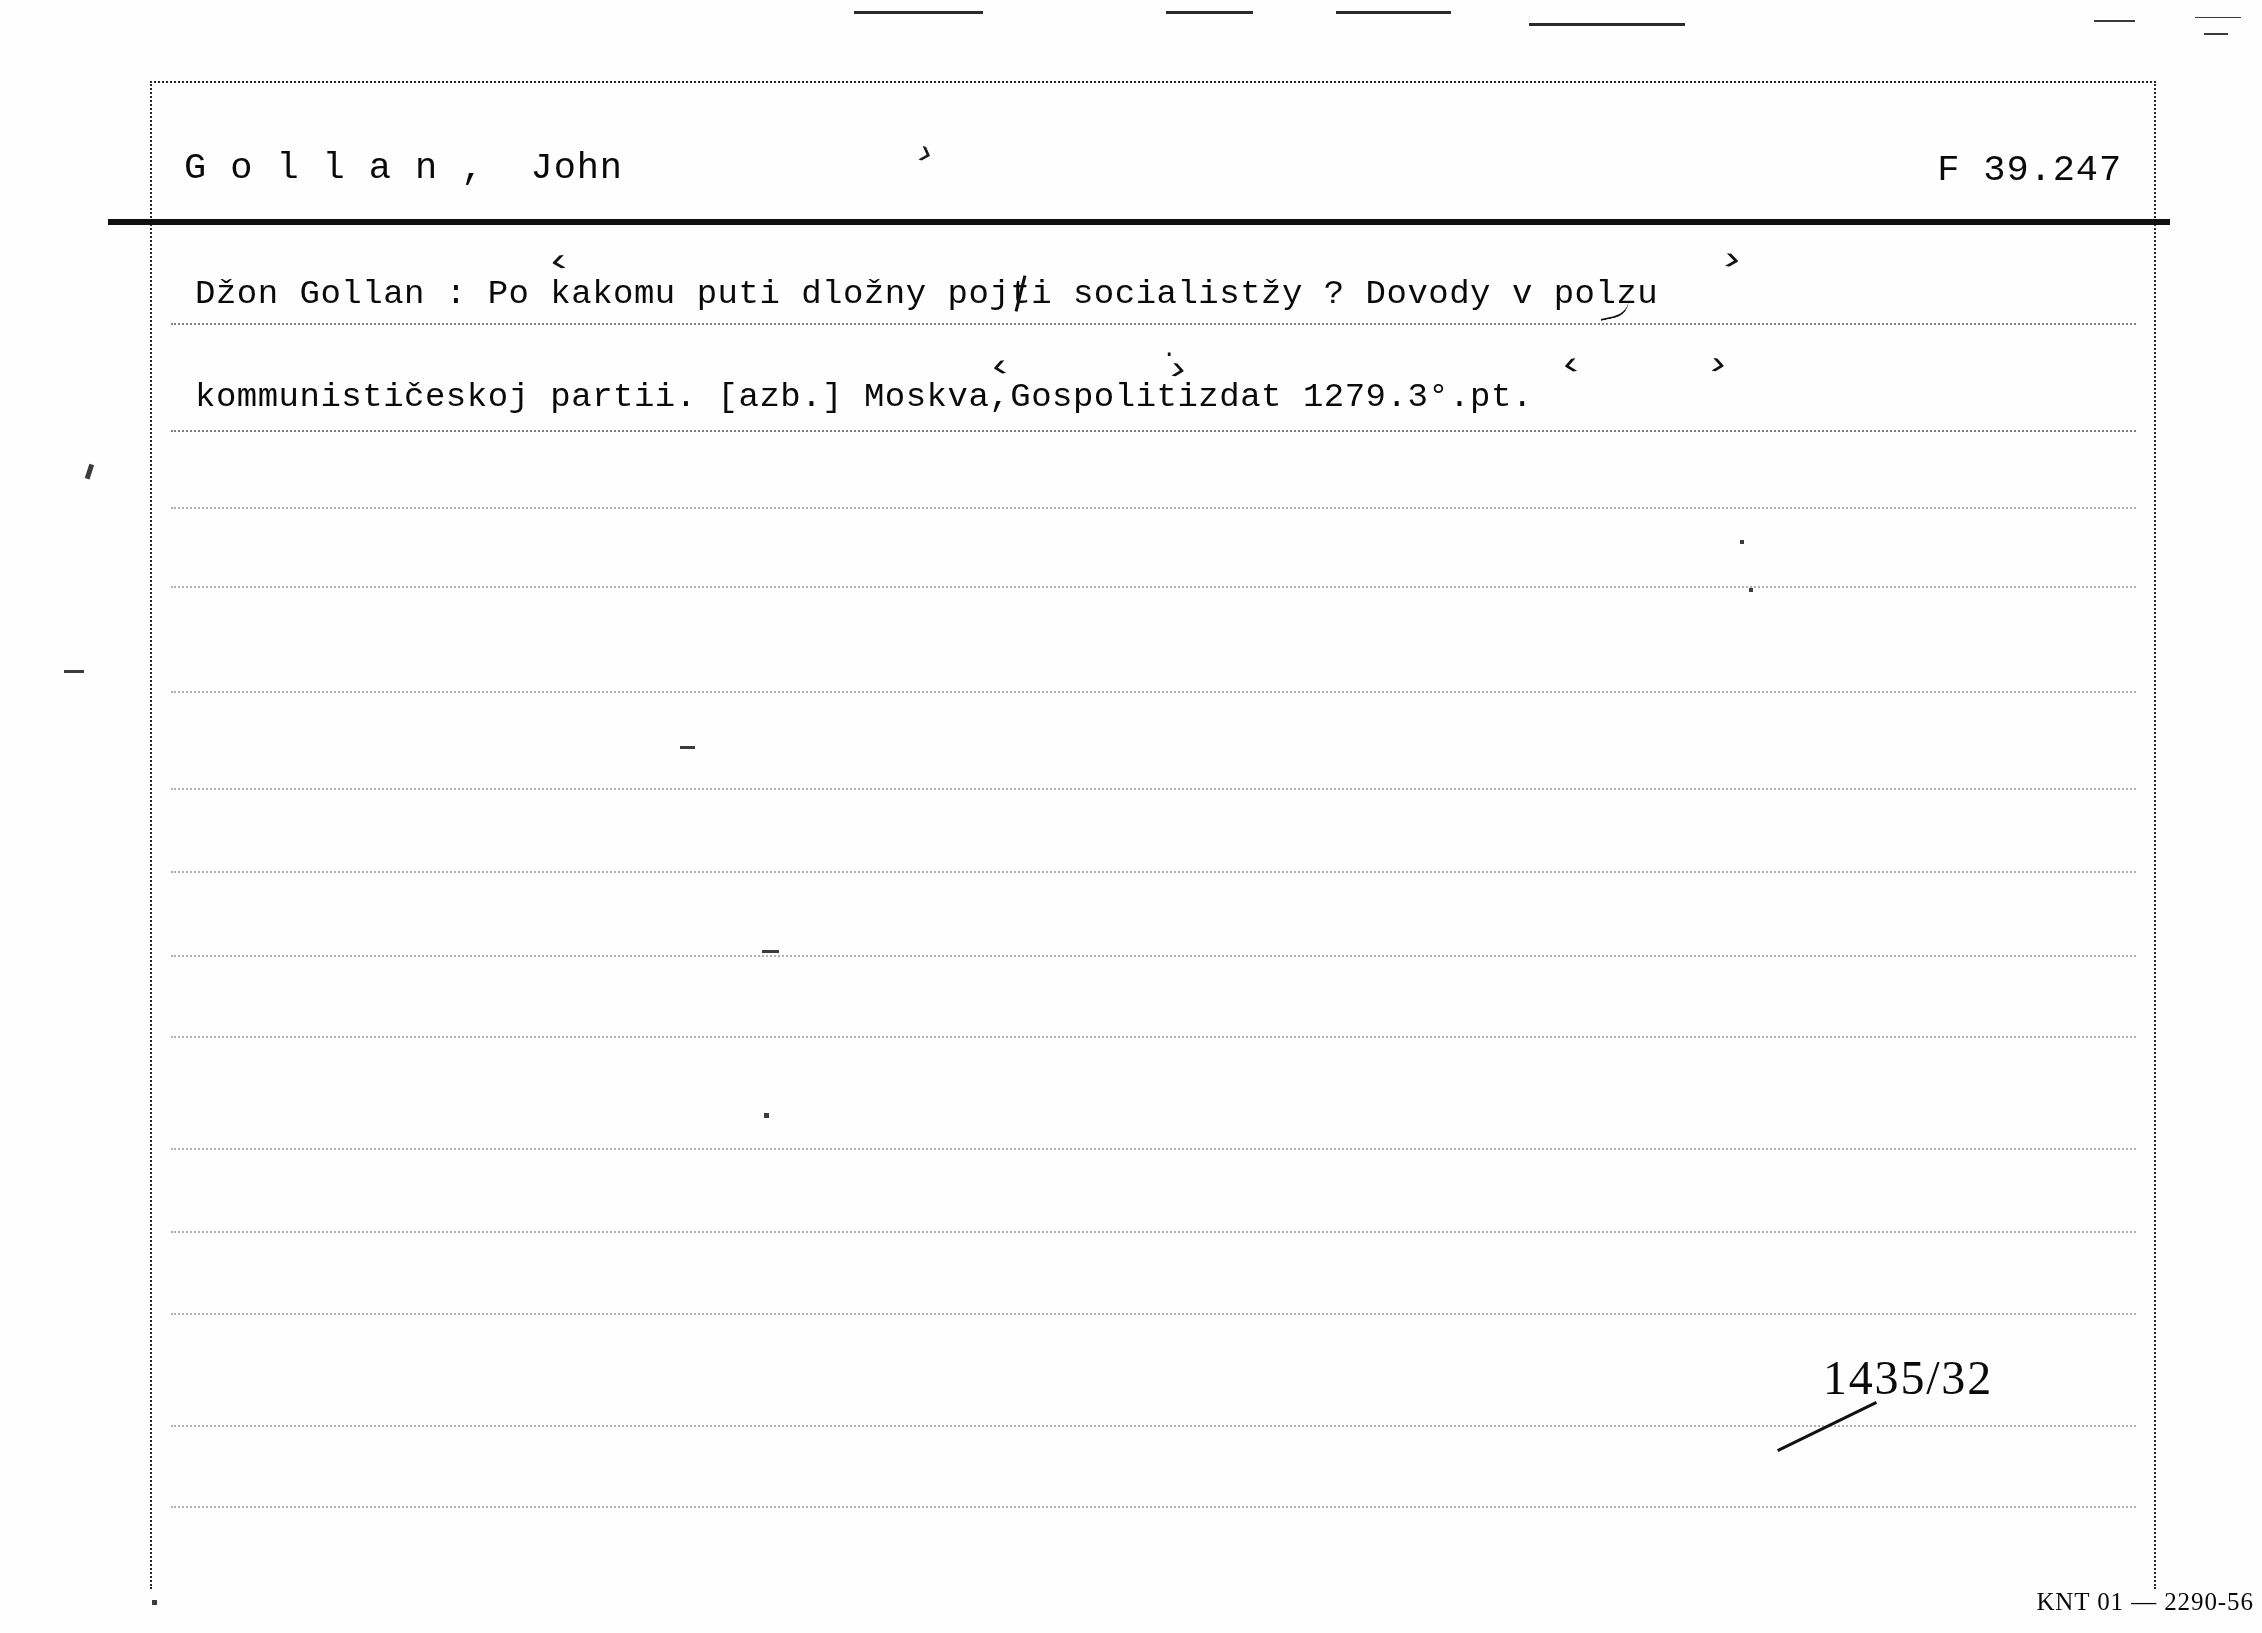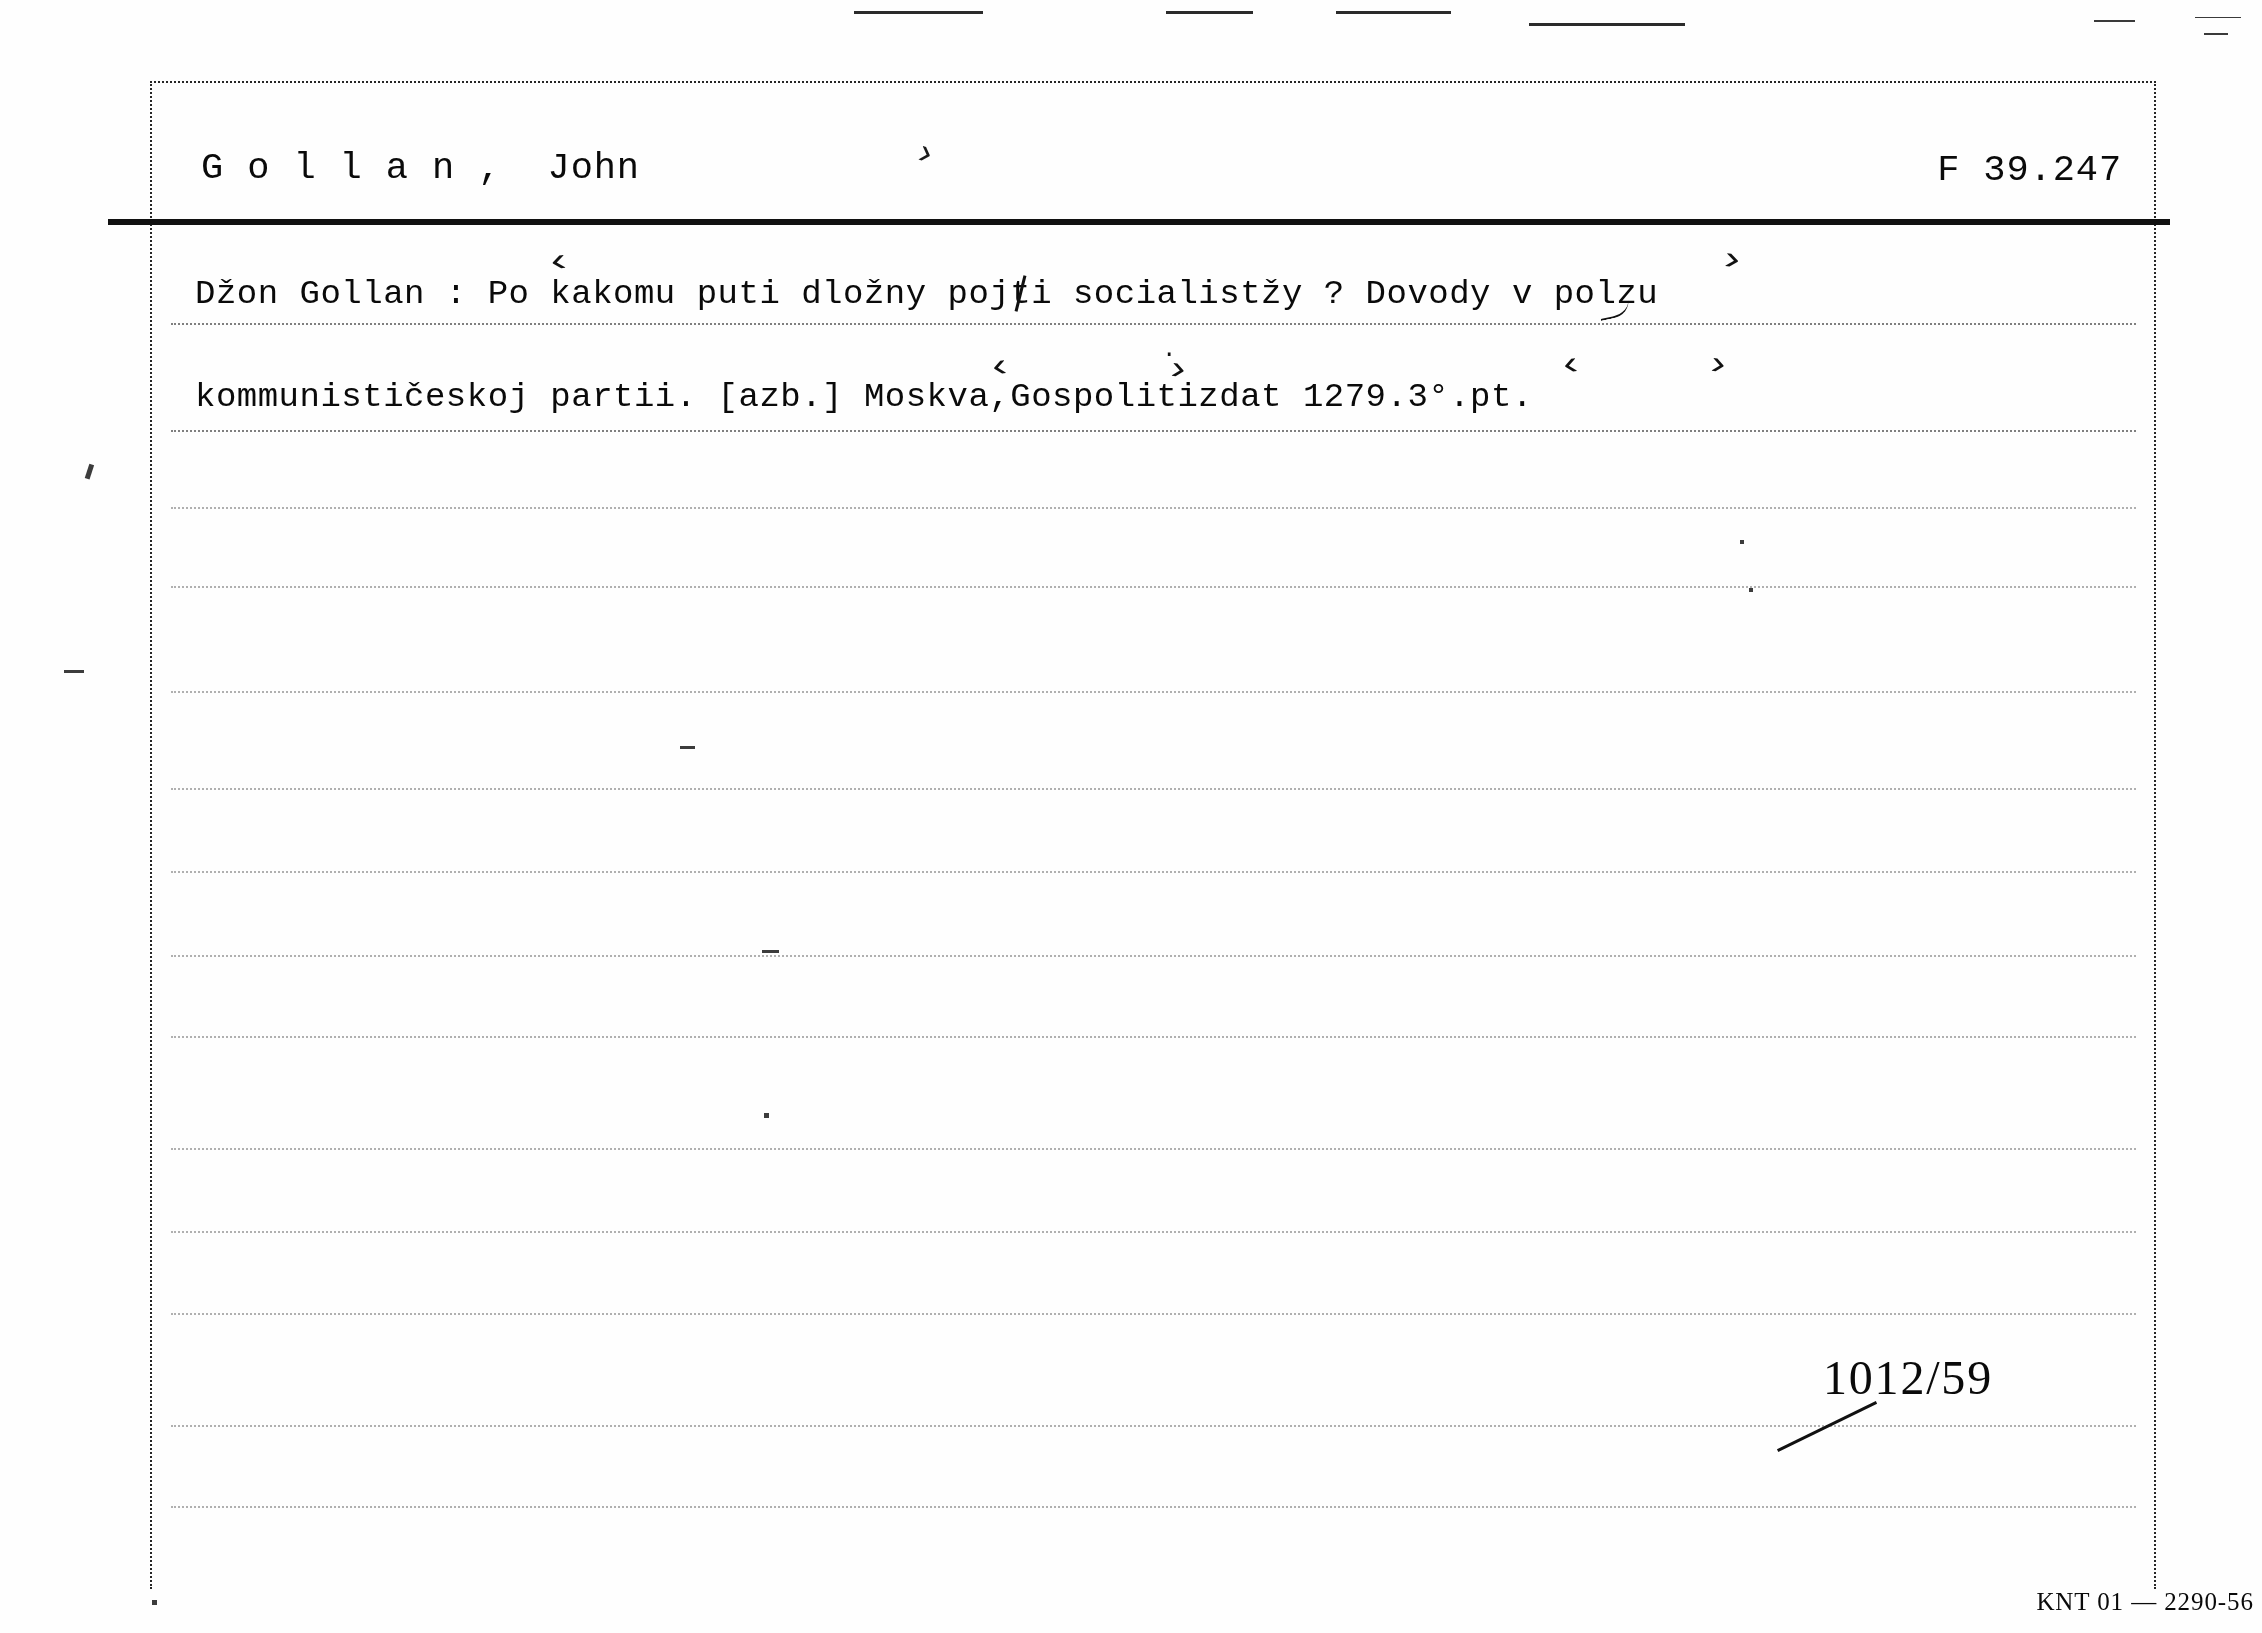--- a/index.html
+++ b/index.html
@@ -64,21 +64,20 @@
     width: 1938px;
     height: 57px;
   }
   #author-heading {
     position: absolute;
     left: 0;
     top: 0;
     font-size: 37px;
     letter-spacing: 0.9px;
     white-space: pre;
-    margin-left: 17px;
   }
   #caret-mark-1 {
     position: absolute;
     left: 730px;
     top: -11px;
     font-size: 37px;
     transform: rotate(18deg);
     color: #1a1a1a;
   }
   #shelfmark {
@@ -232,19 +231,19 @@
 
   <div class="speck" style="left:87px; top:464px; width:4.6px; height:14.7px; transform:rotate(18deg);"></div>
   <div class="speck" style="left:64px; top:670px; width:20px; height:2.8px;"></div>
   <div class="speck" style="left:680px; top:746px; width:14.7px; height:2.8px;"></div>
   <div class="speck" style="left:1740px; top:540px; width:3.7px; height:3.7px;"></div>
   <div class="speck" style="left:1749px; top:588px; width:3.7px; height:3.7px;"></div>
   <div class="speck" style="left:764px; top:1113px; width:4.6px; height:4.6px;"></div>
   <div class="speck" style="left:762px; top:950px; width:16.5px; height:2.8px;"></div>
   <div class="speck" style="left:152px; top:1600px; width:4.6px; height:4.6px;"></div>
 
-  <div id="accession-number">1012/59</div>
+  <div id="accession-number">1435/32</div>
   <div id="accession-underline"></div>
 
   <div id="form-imprint">KNT 01 — 2290-56</div>
 
 </div>
 
 
 </body></html>

